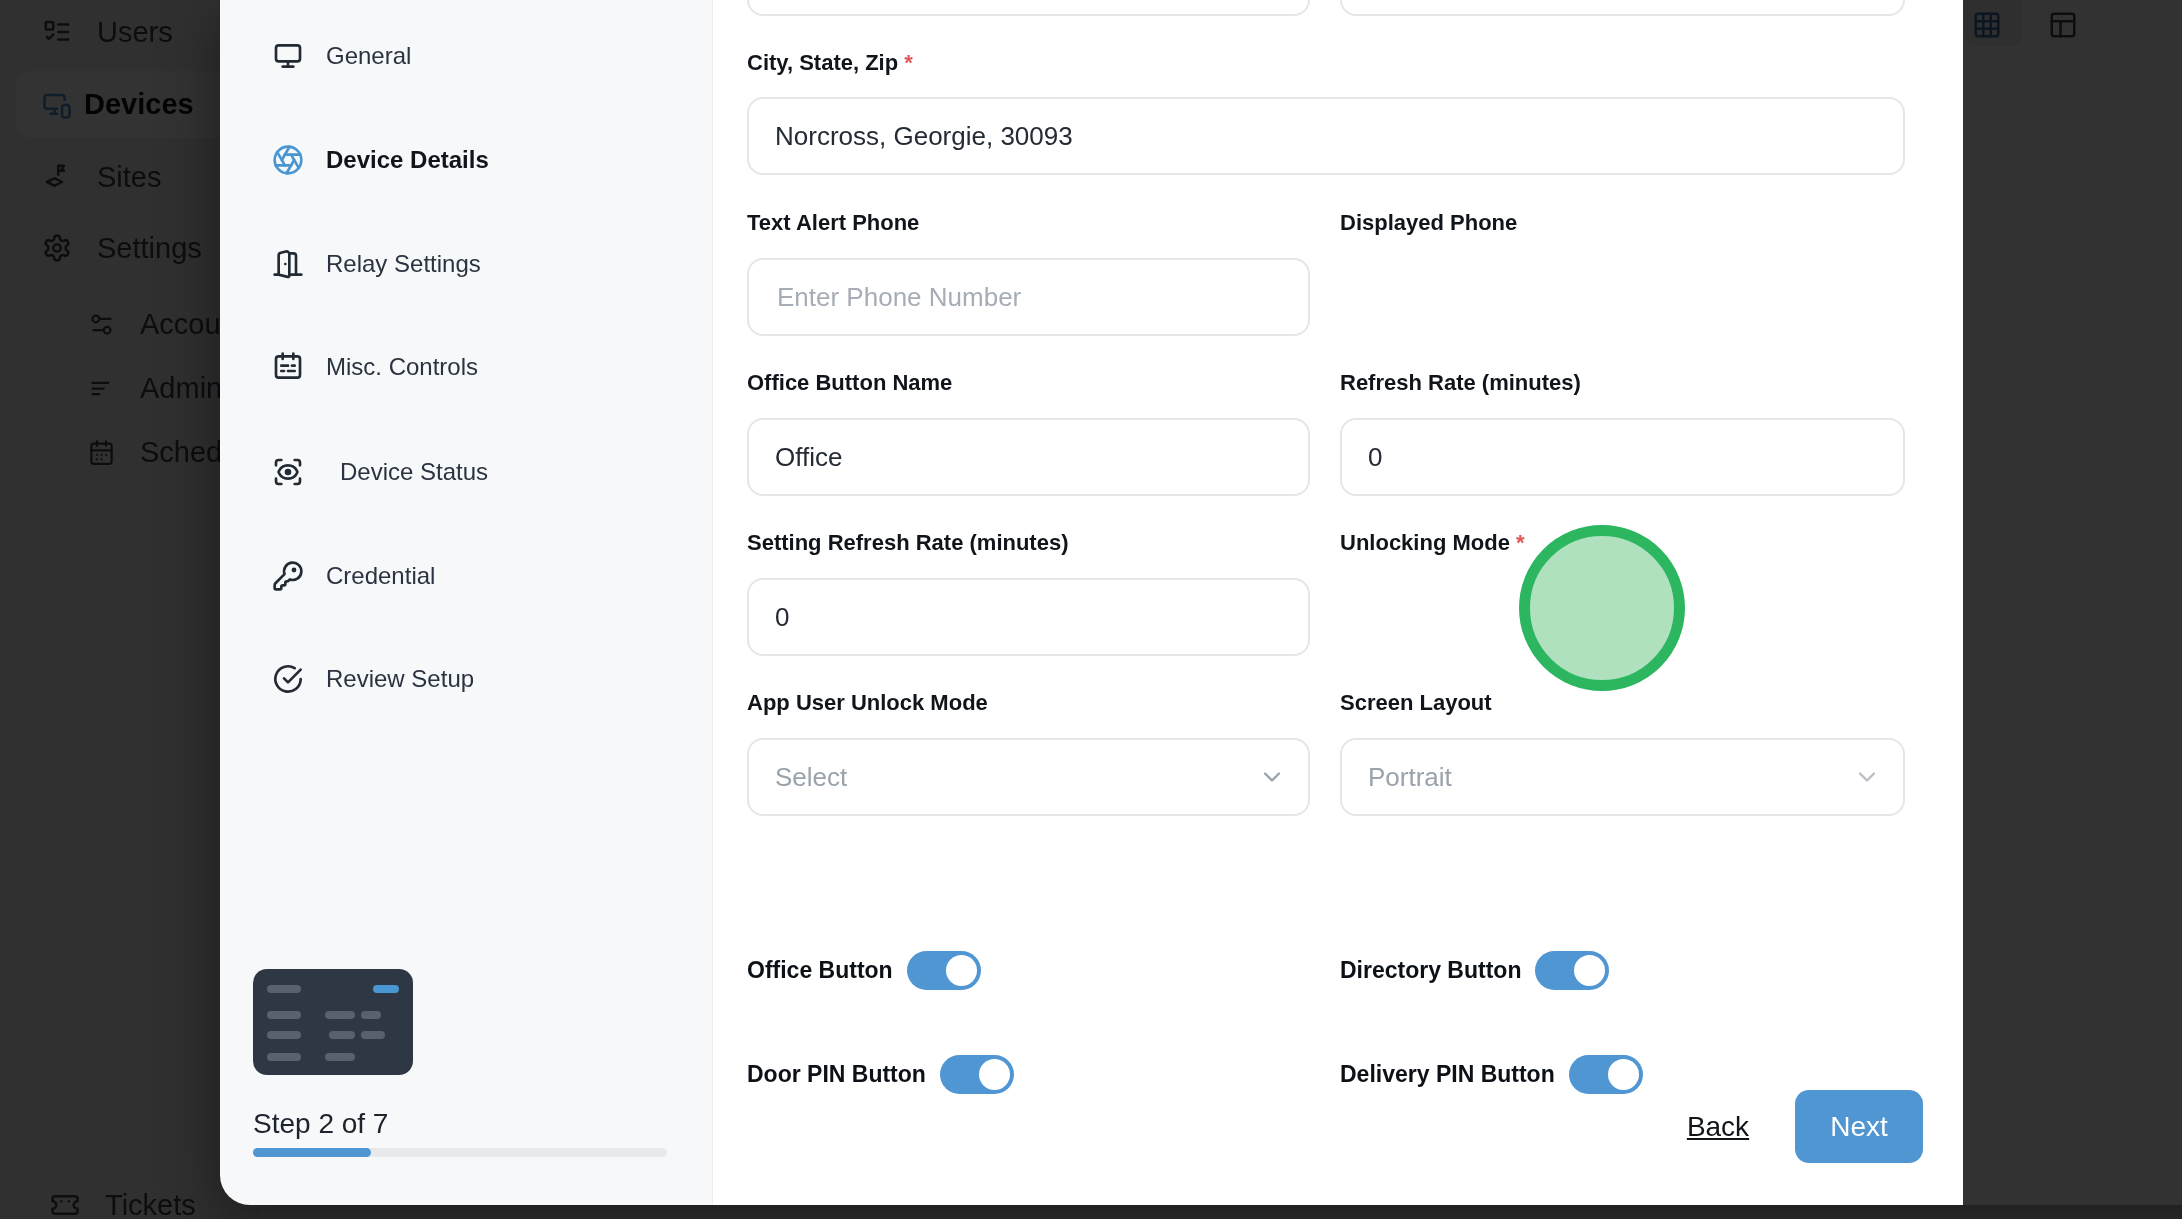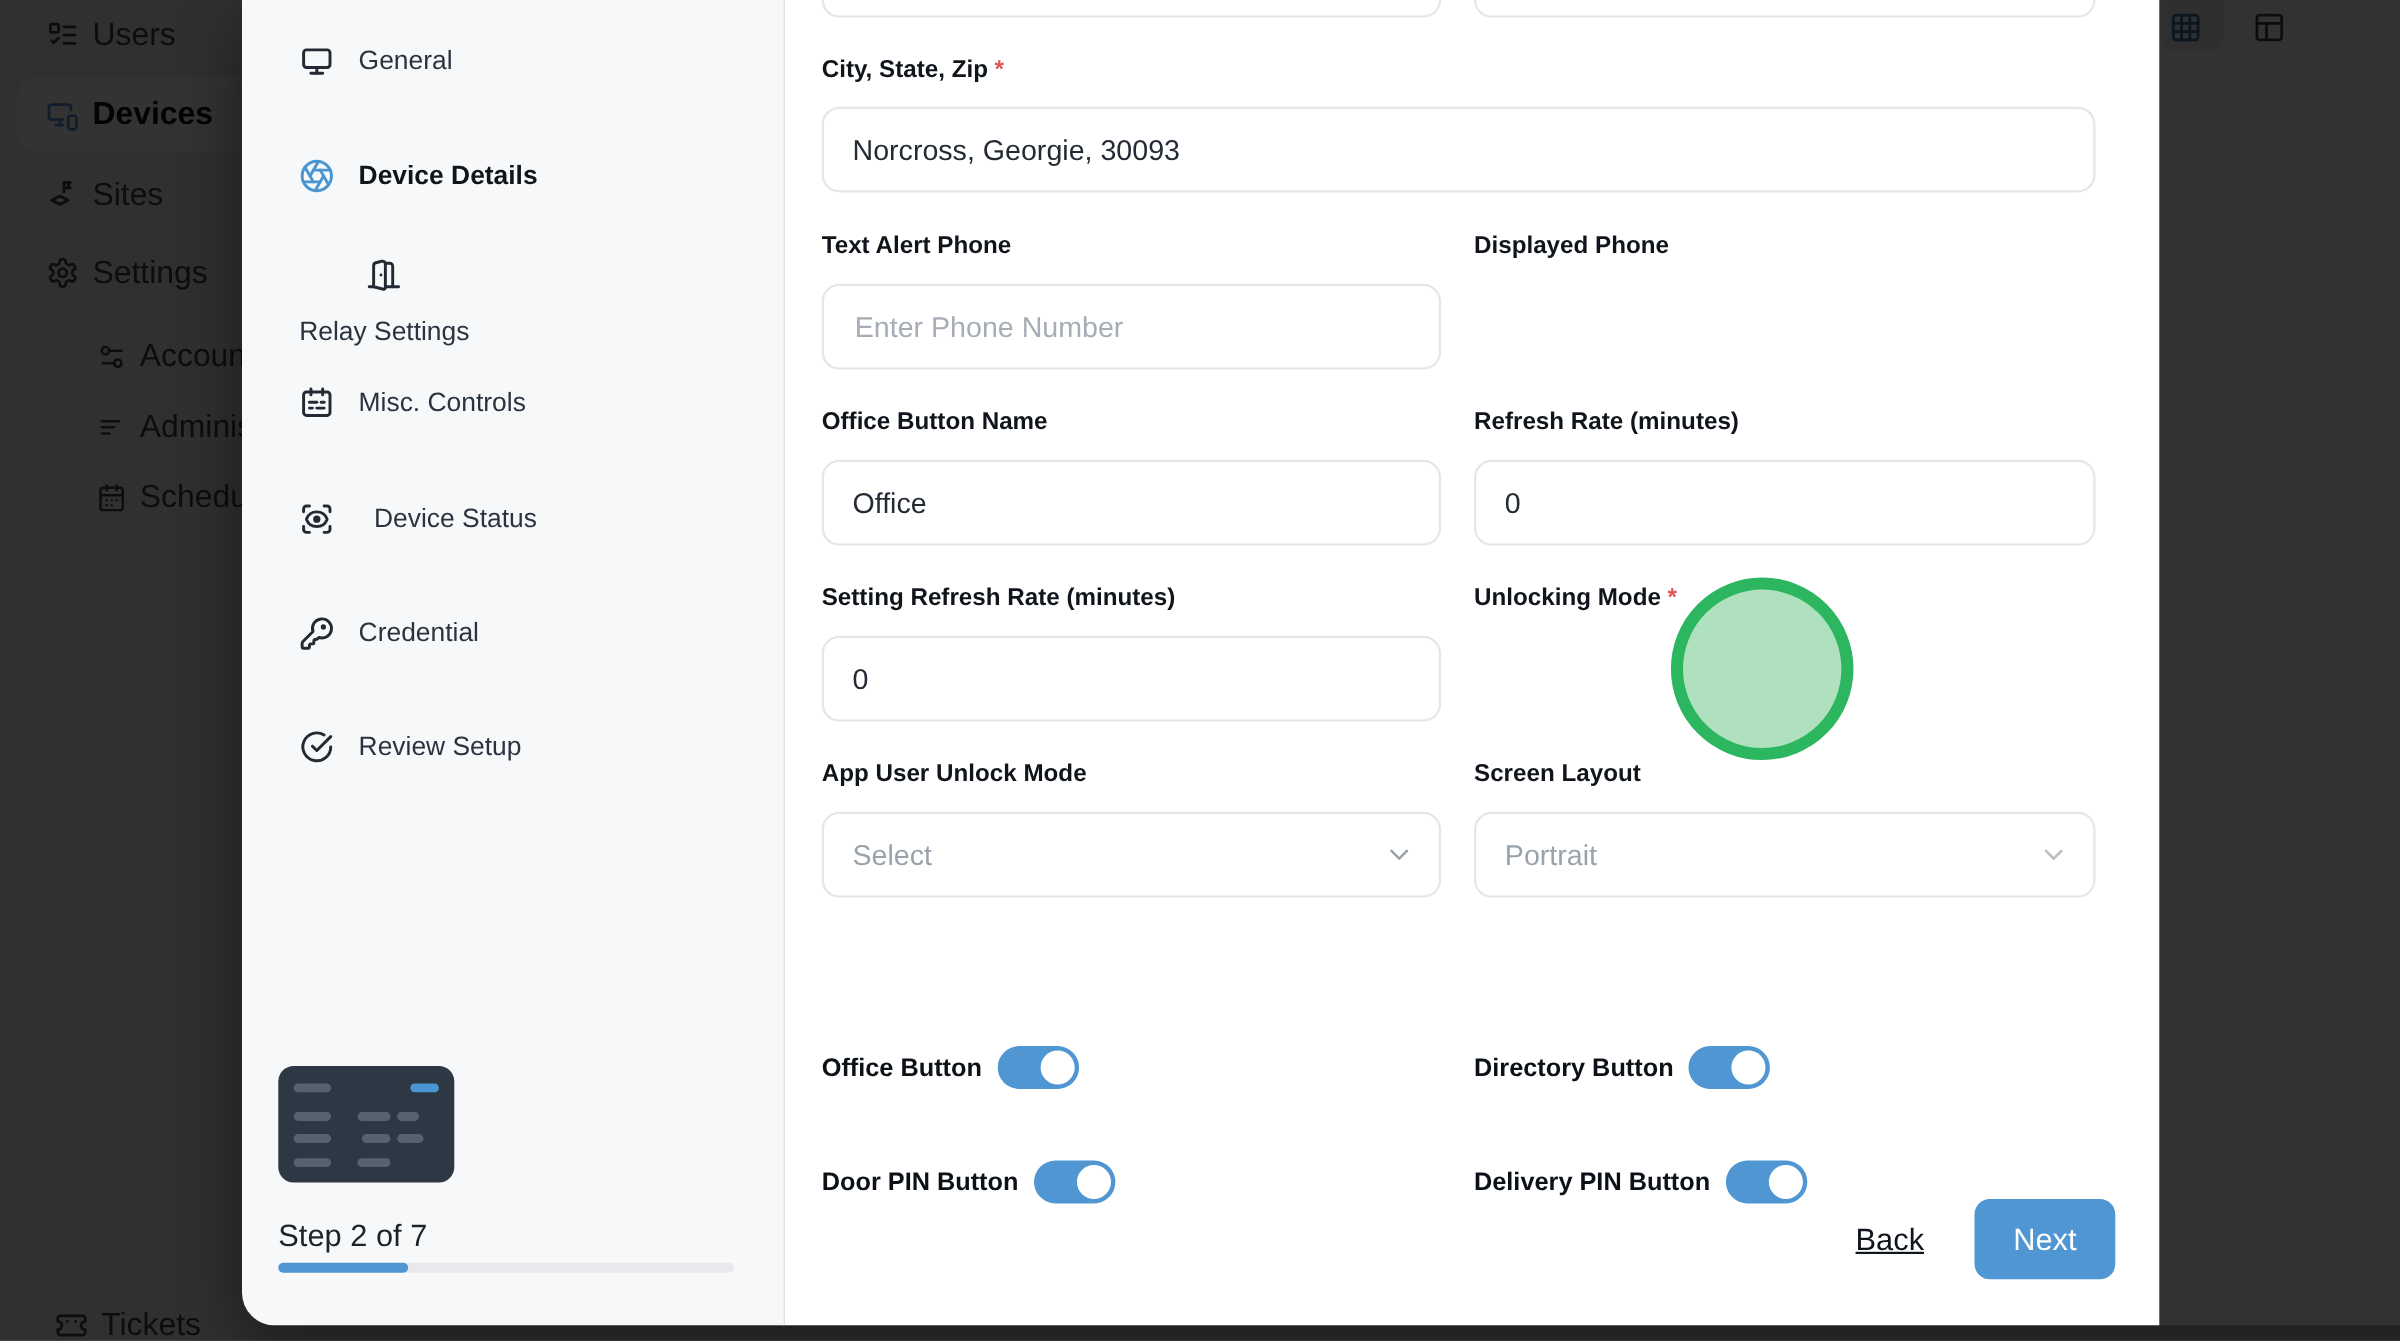--- a/index.html
+++ b/index.html
@@ -9,21 +9,21 @@
     --req-red:#e25555;
   }
   *{margin:0;padding:0;box-sizing:border-box;}
   html,body{width:2182px;height:1219px;overflow:hidden;}
   body{font-family:"Liberation Sans", sans-serif;background:#fff;position:relative;}
   svg{display:block;}
 
   
   .base{position:absolute;inset:0;background:#fafbfc;}
   .sidebar{position:absolute;left:0;top:0;width:260px;height:1219px;background:#eff1f3;}
-  .side-item{position:absolute;display:flex;align-items:center;gap:12px;color:#39424e;
+  .side-item{position:absolute;display:flex;align-items:center;gap:25px;color:#39424e;
              font-size:29px;white-space:nowrap;cursor:pointer;}
   .side-item .ic{flex:0 0 auto;color:#39424e;}
   .side-pill{position:absolute;left:16px;top:71px;width:334px;height:67px;background:#fff;
              border-radius:16px;display:flex;align-items:center;gap:12px;padding-left:26px;
              font-size:29px;font-weight:600;color:#0c1118;white-space:nowrap;cursor:pointer;}
   .side-pill .ic{color:#4a96d2;}
   .vt-active-bg{position:absolute;left:1964px;top:-10px;width:58px;height:56px;background:#e9ebee;border-radius:12px;}
   .vt{position:absolute;cursor:pointer;}
 
   
@@ -220,21 +220,21 @@
             <path d="M9.69 8h11.48"></path>
             <path d="m7.38 12 5.74-9.94"></path>
             <path d="M9.69 16 3.95 6.06"></path>
             <path d="M14.31 16H2.83"></path>
             <path d="m16.62 12-5.74 9.94"></path>
           </svg>
       </span>
       <span>Device Details</span>
     </div>
 
-    <div class="wstep" style="top:234px;flex-direction:column;">
+    <div class="wstep" style="top:234px;">
       <span class="ic">
         <svg width="32" height="32" viewBox="0 0 24 24" fill="none" stroke="currentColor" stroke-width="2" stroke-linecap="round" stroke-linejoin="round">
             <path d="M13 4h3a2 2 0 0 1 2 2v14"></path>
             <path d="M2 20h3"></path>
             <path d="M13 20h9"></path>
             <path d="M10 12v.01"></path>
             <path d="M13 4.562v16.157a1 1 0 0 1-1.242.97L5 20V5.562a2 2 0 0 1 1.515-1.94l4-1A2 2 0 0 1 13 4.562Z"></path>
           </svg>
       </span>
       <span>Relay Settings</span>

